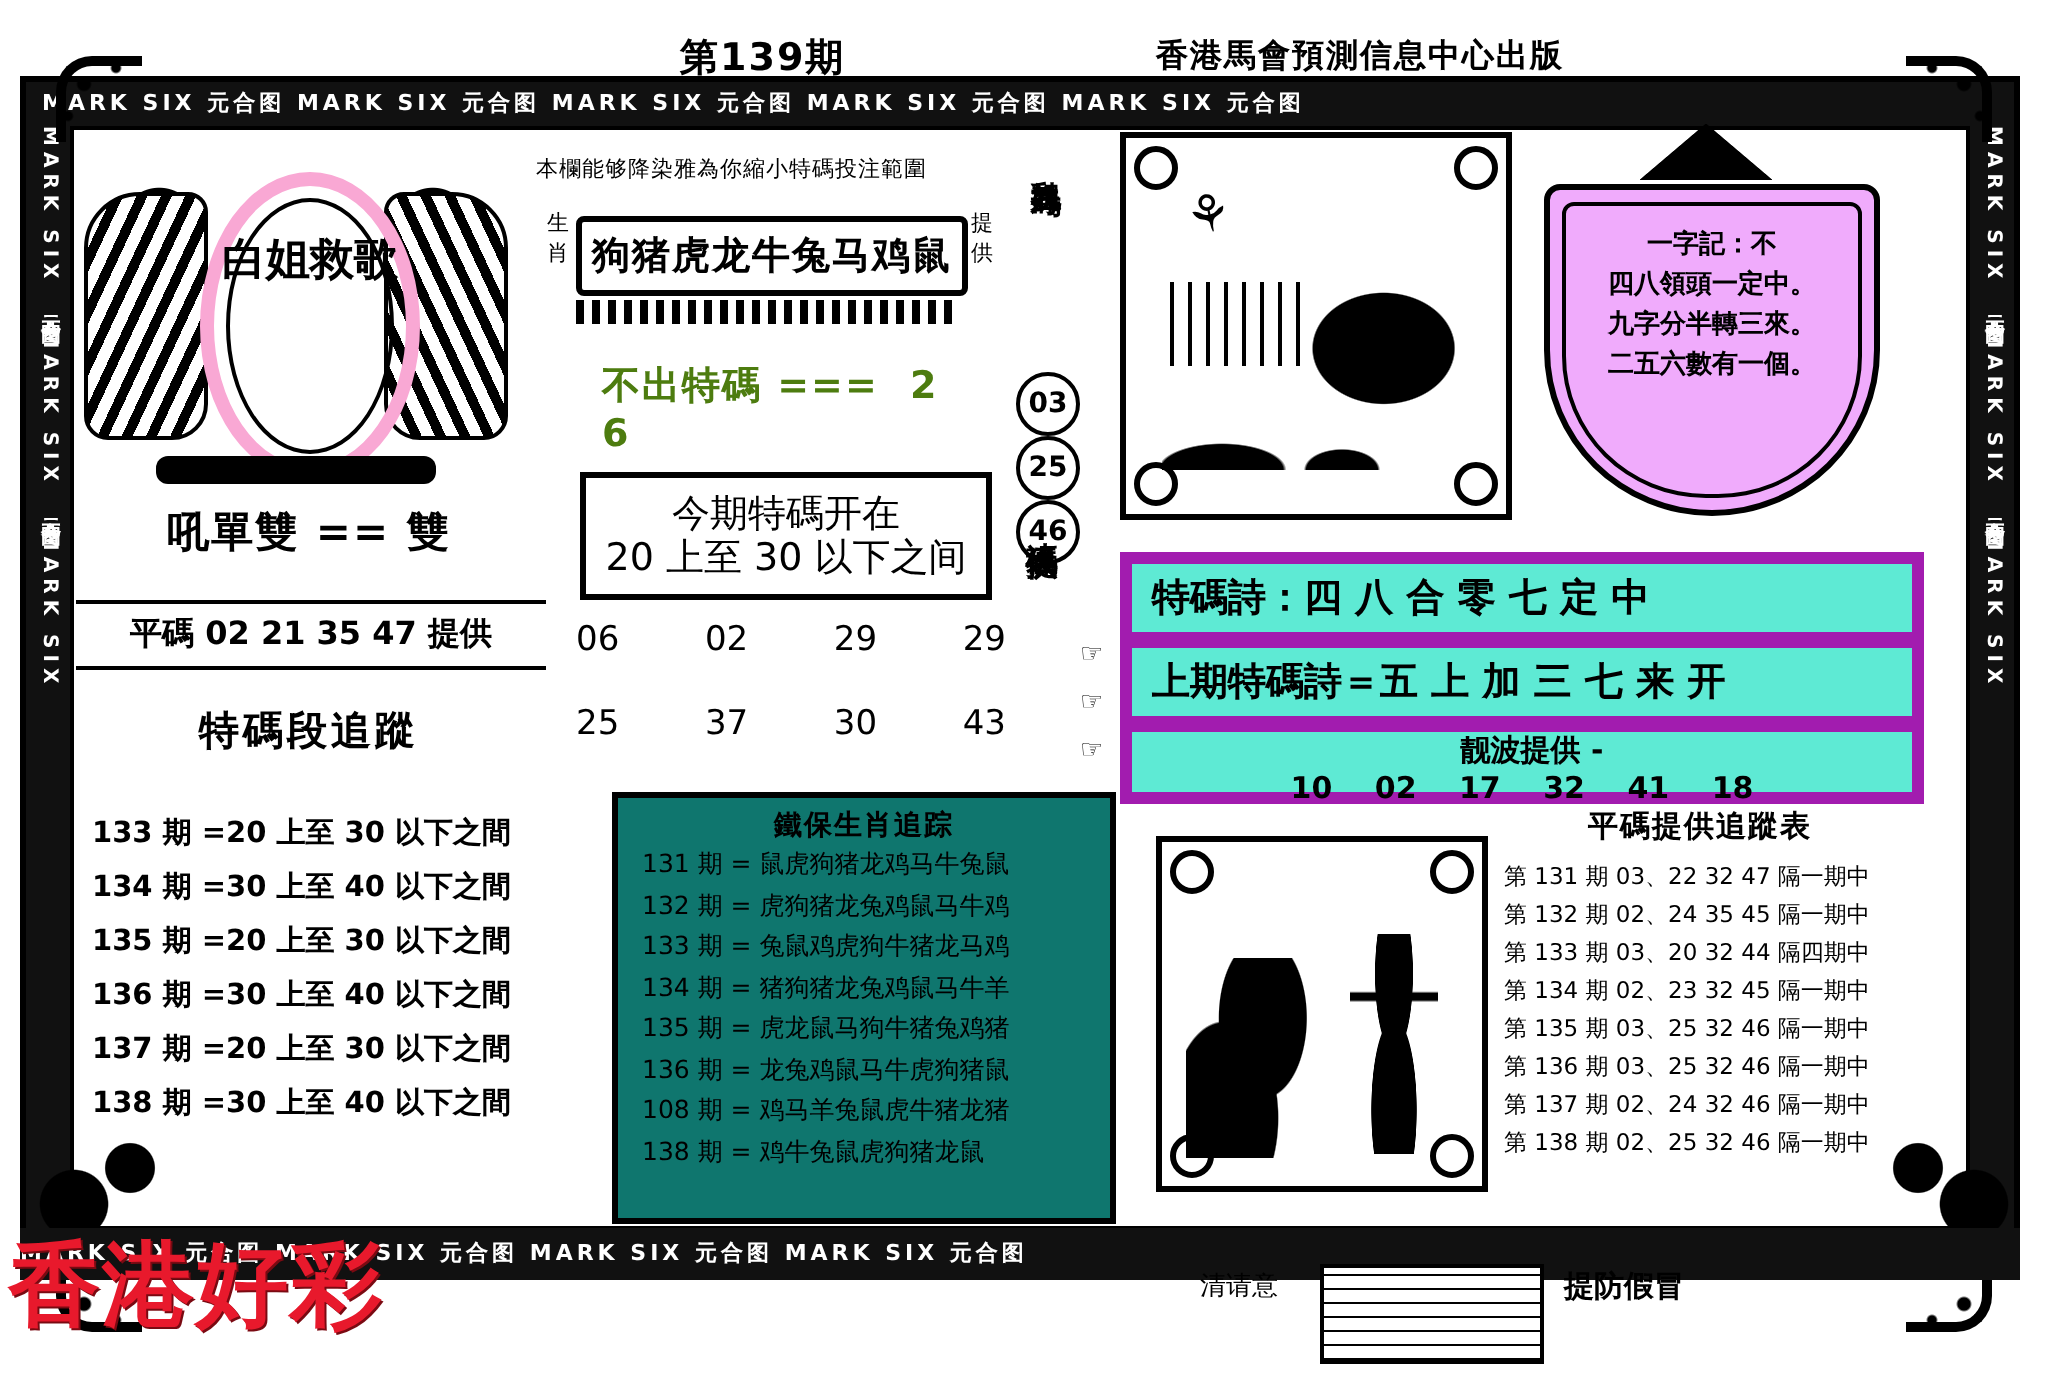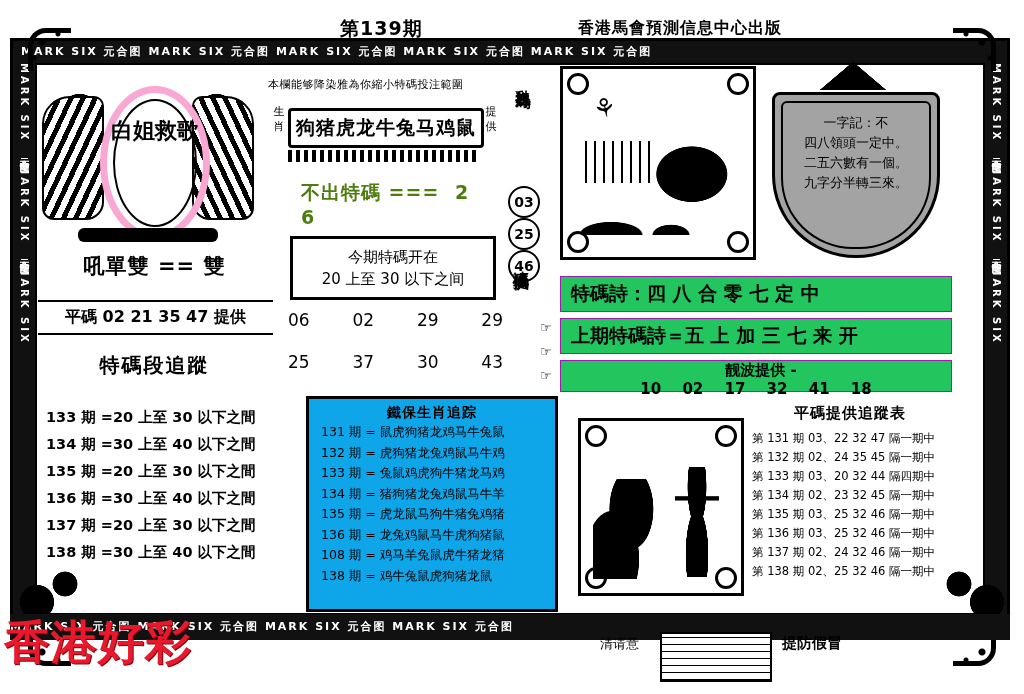--- a/index.html
+++ b/index.html
@@ -148,34 +148,34 @@
   .nochuma{
     position:absolute;left:288px;top:180px;width:200px;
     font-size:19px;font-weight:bold;color:#4d7c0f;letter-spacing:1px;margin-left:13px;
   }
   .nochuma .nums{letter-spacing:12px;margin-left:8px;}
 
   .range-box{
     position:absolute;left:290px;top:236px;width:200px;height:58px;
     border:3px solid #000;
     display:flex;flex-direction:column;align-items:center;justify-content:center;
-    font-size:15px;color:#000;line-height:22px;
+    font-size:19px;color:#000;line-height:22px;
   }
   .mid-nums{
     position:absolute;left:288px;top:310px;width:215px;
   }
   .mid-nums .r{
     display:flex;justify-content:space-between;
     font-size:17px;color:#000000;margin-bottom:22px;
   }
 
   
   .zx-box{
     position:absolute;left:306px;top:396px;width:246px;height:210px;
-    border:3px solid #000;background:#0ea5e9;
+    border:3px solid #000;background:#0f766e;
   }
   .zx-title{
     text-align:center;font-size:14px;font-weight:bold;color:#000;
     margin-top:5px;letter-spacing:1px;
   }
   .zx-row{
     font-size:12.5px;color:#000;line-height:20.5px;padding-left:12px;white-space:nowrap;
   }
 
   
@@ -222,42 +222,43 @@
                 radial-gradient(ellipse at 30% 80%,#000 42%,transparent 43%);}
   .art-man{position:absolute;right:22px;bottom:16px;width:44px;height:110px;
      background:radial-gradient(ellipse at 50% 18%,#000 30%,transparent 31%),
                 linear-gradient(180deg,transparent 26%,#000 27%,#000 30%,transparent 31%),
                 radial-gradient(ellipse at 50% 80%,#000 36%,transparent 37%);}
 
   
   .shield{
     position:absolute;left:772px;top:92px;width:162px;height:160px;
     border:3px solid #000;border-radius:8px 8px 50% 50%;
-    background:#a3a3a3;
+    background:#f0abfc;
+    font-weight:bold;
   }
   .shield:before{
     content:"";position:absolute;left:6px;top:6px;right:6px;bottom:6px;
     border:2px solid #000;border-radius:6px 6px 48% 48%;
   }
   .crown{
     position:absolute;left:820px;top:62px;width:66px;height:28px;
     background:
       linear-gradient(to bottom right,transparent 49%,#000 50%) ,
       linear-gradient(to bottom left,transparent 49%,#000 50%);
     background-size:50% 100%,50% 100%;
     background-position:left,right;background-repeat:no-repeat;
   }
   .shield-txt{
     position:absolute;left:0;right:0;top:18px;text-align:center;
     font-size:13px;color:#000;line-height:20px;
   }
 
   
   .bar{
-    position:absolute;border:1px solid #a21caf;background:#22c55e;
+    position:absolute;border:6px solid #a21caf;background:#5eead4;
     display:flex;align-items:center;padding-left:10px;
     font-weight:bold;color:#000;white-space:nowrap;
   }
   .bar1{left:560px;top:276px;width:380px;height:34px;font-size:19px;}
   .bar2{left:560px;top:318px;width:380px;height:34px;font-size:19px;}
   .bar3{left:560px;top:360px;width:380px;height:30px;font-size:15px;flex-direction:column;}
   .bar3 .nums{letter-spacing:0;margin-left:6px;}
   .bar3 .nums span{margin-right:16px;}
 
   
@@ -427,22 +428,22 @@
     <div class="dot" style="right:4px;bottom:4px"></div>
     <div class="art-rock"></div>
     <div class="art-man"></div>
   </div>
 
   <div class="crown"></div>
   <div class="shield">
     <div class="shield-txt">
       <div>一字記：不</div>
       <div>四八領頭一定中。</div>
+      <div>九字分半轉三來。</div>
       <div>二五六數有一個。</div>
-      <div>九字分半轉三來。</div>
     </div>
   </div>
 
   <div class="bar bar1">特碼詩：四 八 合 零 七 定 中</div>
   <div class="bar bar2">上期特碼詩＝五 上 加 三 七 来 开</div>
   <div class="bar bar3">
     <span>靓波提供 -</span>
     <span class="nums">
       <span>10</span>
       <span>02</span>

